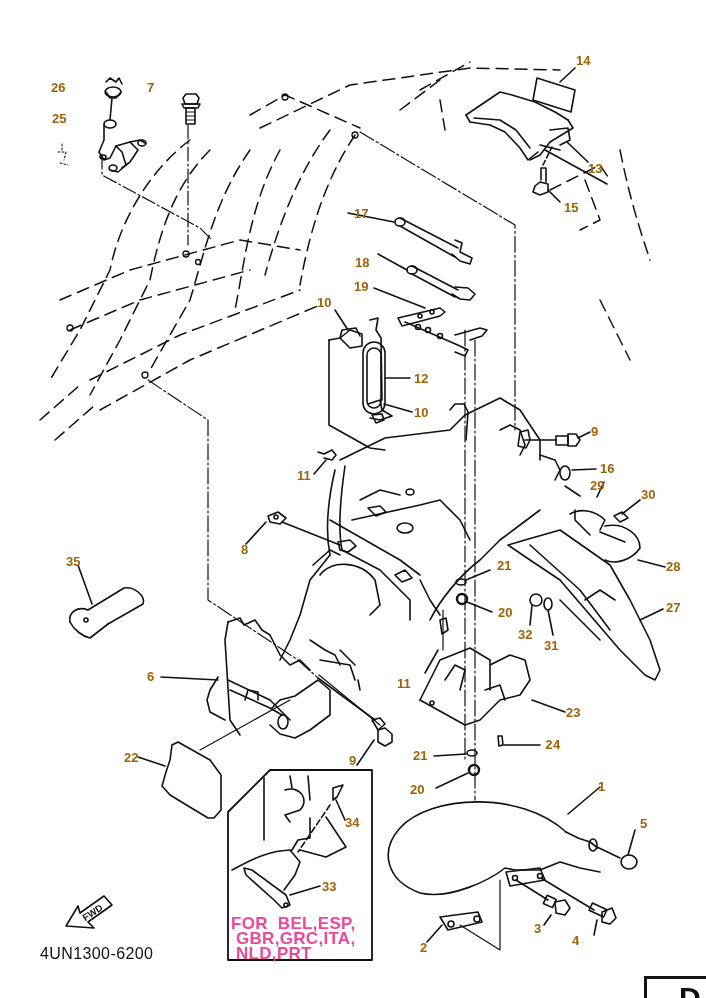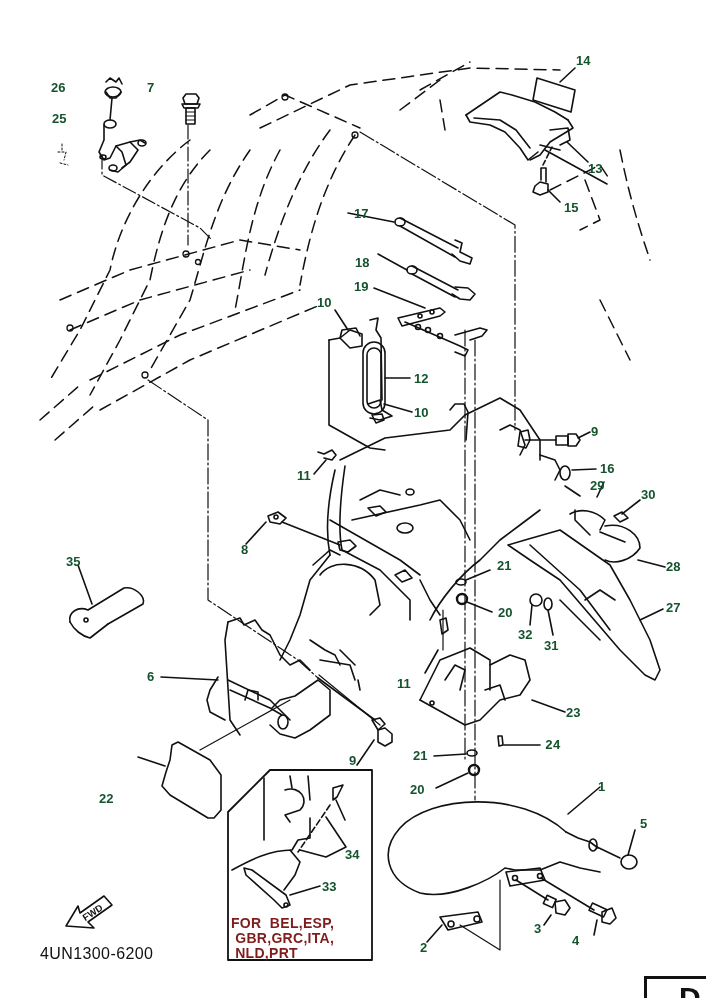--- a/index.html
+++ b/index.html
@@ -1,19 +1,19 @@
 <!DOCTYPE html>
 <html><head>
 <meta charset="utf-8">
 <style>
   html, body { margin:0; padding:0; background:#ffffff; }
   body { width:706px; height:998px; position:relative; overflow:hidden; font-family:"Liberation Sans", sans-serif; }
   #diagram { position:absolute; left:0; top:0; width:706px; height:998px; }
-  .callout { position:absolute; font-size:13px; font-weight:bold; color:#14532d; line-height:1; }
-  .note { position:absolute; left:231px; top:916px; font-size:14px; font-weight:bold; color:#7f1d1d; line-height:15px; letter-spacing:0.3px; }
+  .callout { position:absolute; font-size:13px; font-weight:bold; color:#a16207; line-height:1; }
+  .note { position:absolute; left:231px; top:916px; font-size:17px; font-weight:bold; color:#ec4899; line-height:15px; letter-spacing:0.3px; }
   .note div { white-space:pre; }
   .code { position:absolute; left:40px; top:945px; font-size:16px; color:#111; letter-spacing:0.4px; }
   .pagetab { position:absolute; left:644px; top:976px; width:70px; height:30px; border-top:3px solid #111; border-left:3px solid #111; box-sizing:border-box; }
   .pagetab span { position:absolute; left:32px; top:4px; font-size:30px; font-weight:bold; color:#111; line-height:1; }
   svg line, svg path, svg rect, svg ellipse, svg polygon, svg circle { vector-effect:non-scaling-stroke; }
 </style>
 </head>
 <body>
 
 <svg id="diagram" viewBox="0 0 706 998" xmlns="http://www.w3.org/2000/svg" fill="none" stroke="#111" stroke-width="1.6" stroke-linecap="round" stroke-linejoin="round">
@@ -377,26 +377,26 @@
 <div class="callout" style="left:666px;top:560px;">28</div>
 <div class="callout" style="left:498px;top:606px;">20</div>
 <div class="callout" style="left:666px;top:601px;">27</div>
 <div class="callout" style="left:518px;top:628px;">32</div>
 <div class="callout" style="left:544px;top:639px;">31</div>
 <div class="callout" style="left:147px;top:670px;">6</div>
 <div class="callout" style="left:397px;top:677px;">11</div>
 <div class="callout" style="left:566px;top:706px;">23</div>
 <div class="callout" style="left:545px;top:739px;font-family:Liberation Mono, monospace;">24</div>
 <div class="callout" style="left:413px;top:749px;">21</div>
-<div class="callout" style="left:99px;top:751px;margin-top:41px;">22</div>
+<div class="callout" style="left:124px;top:751px;">22</div>
 <div class="callout" style="left:349px;top:754px;">9</div>
 <div class="callout" style="left:410px;top:783px;">20</div>
 <div class="callout" style="left:598px;top:780px;">1</div>
 <div class="callout" style="left:640px;top:817px;">5</div>
-<div class="callout" style="left:345px;top:816px;margin-top:32px;">34</div>
+<div class="callout" style="left:345px;top:816px;">34</div>
 <div class="callout" style="left:322px;top:880px;">33</div>
 <div class="callout" style="left:534px;top:922px;">3</div>
 <div class="callout" style="left:572px;top:934px;">4</div>
 <div class="callout" style="left:420px;top:941px;">2</div>
 
 <div class="note">
   <div>FOR  BEL,ESP,</div>
   <div> GBR,GRC,ITA,</div>
   <div> NLD,PRT</div>
 </div>

